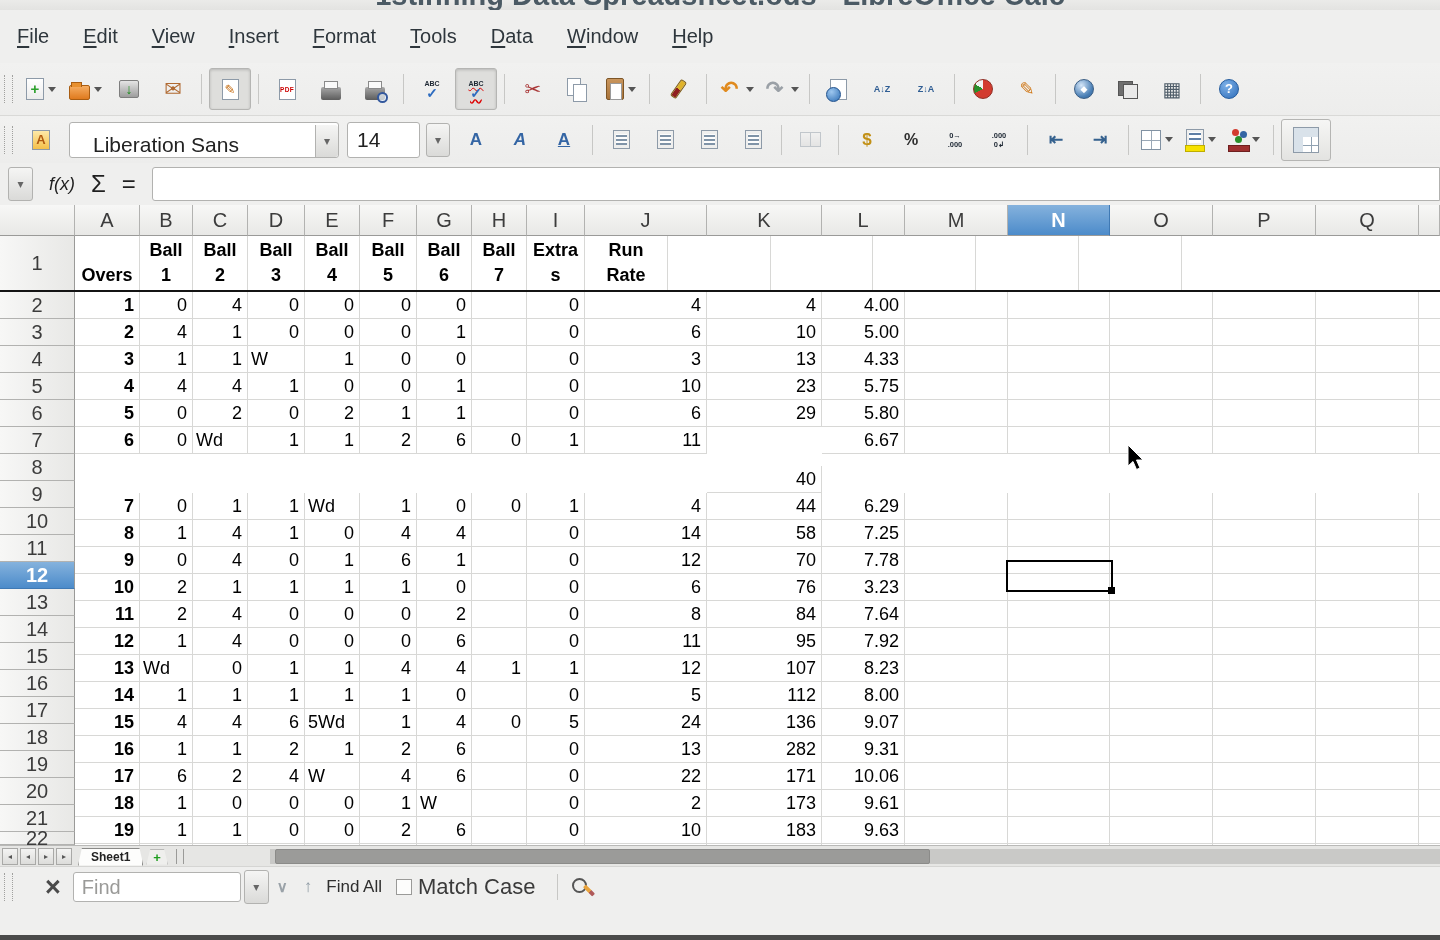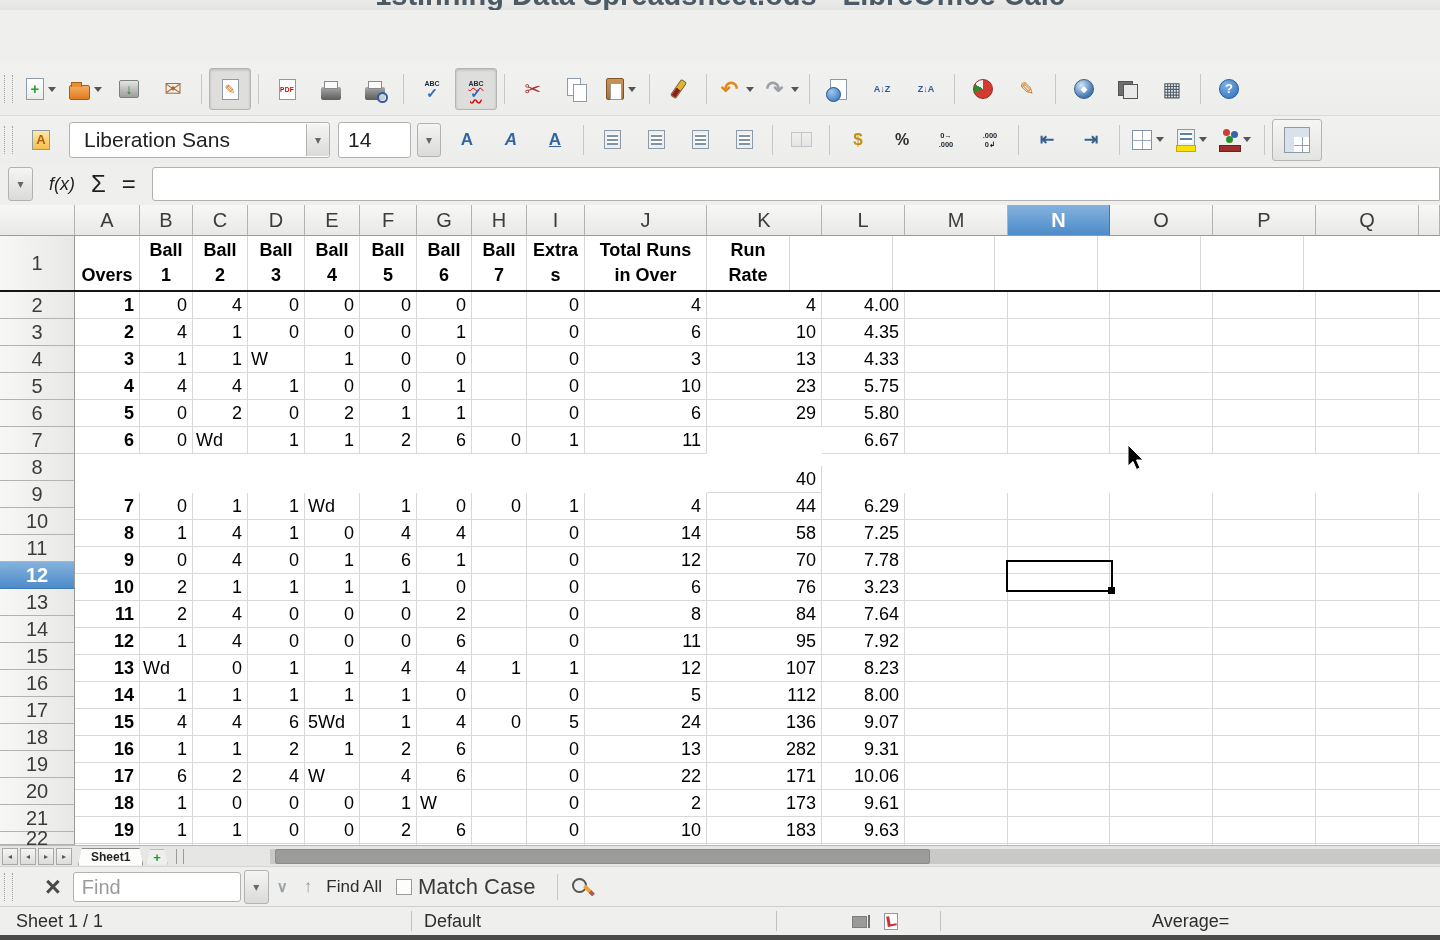--- a/index.html
+++ b/index.html
@@ -151,20 +151,31 @@
 </style>
 </head>
 <body>
 
 <div class="app">
 
   <div class="titlebar">
     <div class="title-text">1stInning Data Spreadsheet.ods - LibreOffice Calc</div>
   </div>
 
+  <div class="menubar" id="menubar">
+      <div class="menu-item"><u>F</u>ile</div>
+      <div class="menu-item"><u>E</u>dit</div>
+      <div class="menu-item"><u>V</u>iew</div>
+      <div class="menu-item"><u>I</u>nsert</div>
+      <div class="menu-item"><u>F</u>ormat</div>
+      <div class="menu-item"><u>T</u>ools</div>
+      <div class="menu-item"><u>D</u>ata</div>
+      <div class="menu-item"><u>W</u>indow</div>
+      <div class="menu-item"><u>H</u>elp</div>
+    </div>
 
   <div class="toolbar tb1" id="toolbar1">
       <div class="grip"></div>
       <span class="tbtn">
         <span class="tbicon ic-new">+</span>
         <span class="dd"></span>
       </span>
       <span class="tbtn">
         <span class="tbicon ic-open"></span>
         <span class="dd"></span>
@@ -251,21 +262,21 @@
       <span class="tbtn">
         <span class="tbicon ic-help">?</span>
       </span>
     </div>
 
   <div class="toolbar tb2" id="toolbar2">
       <div class="grip"></div>
       <span class="tbtn">
         <span class="tbicon ic-styles">A</span>
       </span>
-      <div style="display: flex; align-items: center; background: rgb(255, 255, 255); border: 1px solid rgb(178, 178, 176); border-radius: 3px; height: 34px; width: 245px; margin: 0px 2px 0px 6px; padding-left: 14px; font-size: 21px; color: rgb(34, 34, 34); justify-content: space-between;">
+      <div style="display: flex; align-items: flex-end; background: rgb(255, 255, 255); border: 1px solid rgb(178, 178, 176); border-radius: 3px; height: 34px; width: 245px; margin: 0px 2px 0px 6px; padding-left: 23px; font-size: 21px; color: rgb(34, 34, 34); justify-content: space-between;">
         <span>Liberation Sans</span>
         <span style="width: 22px; height: 32px; background: linear-gradient(rgb(245, 245, 244), rgb(218, 218, 216)); border-left: 1px solid rgb(178, 178, 176); display: flex; align-items: center; justify-content: center; color: rgb(102, 102, 102); font-size: 12px; border-radius: 0px 3px 3px 0px;">▾</span>
       </div>
       <div style="display: flex; align-items: center; background: rgb(255, 255, 255); border: 1px solid rgb(178, 178, 176); border-radius: 3px; height: 34px; width: 62px; margin: 0px 6px; padding-left: 9px; font-size: 21px; color: rgb(34, 34, 34);">
         <span>14</span>
       </div>
       <span style="width: 22px; height: 32px; background: linear-gradient(rgb(245, 245, 244), rgb(218, 218, 216)); border: 1px solid rgb(178, 178, 176); display: flex; align-items: center; justify-content: center; color: rgb(102, 102, 102); font-size: 12px; border-radius: 3px; margin-right: 4px;">▾</span>
       <span class="tbtn">
         <span class="tbicon ic-bold">A</span>
       </span>
@@ -394,21 +405,20 @@
           <div class="g-row">
             <div class="g-cell h1" style="width: 65px; flex: 0 0 auto; height: 56px;">Overs</div>
             <div class="g-cell h1" style="width: 53px; flex: 0 0 auto; height: 56px;">Ball 1</div>
             <div class="g-cell h1" style="width: 55px; flex: 0 0 auto; height: 56px;">Ball 2</div>
             <div class="g-cell h1" style="width: 57px; flex: 0 0 auto; height: 56px;">Ball 3</div>
             <div class="g-cell h1" style="width: 55px; flex: 0 0 auto; height: 56px;">Ball 4</div>
             <div class="g-cell h1" style="width: 57px; flex: 0 0 auto; height: 56px;">Ball 5</div>
             <div class="g-cell h1" style="width: 55px; flex: 0 0 auto; height: 56px;">Ball 6</div>
             <div class="g-cell h1" style="width: 55px; flex: 0 0 auto; height: 56px;">Ball 7</div>
             <div class="g-cell h1" style="width: 58px; flex: 0 0 auto; height: 56px;">Extras</div>
-            <div class="g-cell h1" style="width: 122px; flex: 0 0 auto; height: 56px;">Total Runs in Over</div>
             <div class="g-cell h1" style="width: 83px; flex: 0 0 auto; height: 56px;">Run Rate</div>
             <div class="g-cell h1" style="width: 103px; flex: 0 0 auto; height: 56px;"></div>
             <div class="g-cell h1" style="width: 102px; flex: 0 0 auto; height: 56px;"></div>
             <div class="g-cell h1" style="width: 103px; flex: 0 0 auto; height: 56px;"></div>
             <div class="g-cell h1" style="width: 103px; flex: 0 0 auto; height: 56px;"></div>
             <div class="g-cell h1" style="width: 103px; flex: 0 0 auto; height: 56px;"></div>
             <div class="g-cell" style="flex: 1 1 0%; height: 56px; border-right: none;"></div>
           </div>
           <div class="g-row">
             <div class="g-cell num bold" style="width: 65px; flex: 0 0 auto; height: 27px;">1</div>
@@ -435,21 +445,21 @@
             <div class="g-cell num" style="width: 53px; flex: 0 0 auto; height: 27px;">4</div>
             <div class="g-cell num" style="width: 55px; flex: 0 0 auto; height: 27px;">1</div>
             <div class="g-cell num" style="width: 57px; flex: 0 0 auto; height: 27px;">0</div>
             <div class="g-cell num" style="width: 55px; flex: 0 0 auto; height: 27px;">0</div>
             <div class="g-cell num" style="width: 57px; flex: 0 0 auto; height: 27px;">0</div>
             <div class="g-cell num" style="width: 55px; flex: 0 0 auto; height: 27px;">1</div>
             <div class="g-cell num" style="width: 55px; flex: 0 0 auto; height: 27px;"></div>
             <div class="g-cell num" style="width: 58px; flex: 0 0 auto; height: 27px;">0</div>
             <div class="g-cell num" style="width: 122px; flex: 0 0 auto; height: 27px;">6</div>
             <div class="g-cell num" style="width: 115px; flex: 0 0 auto; height: 27px;">10</div>
-            <div class="g-cell num" style="width: 83px; flex: 0 0 auto; height: 27px;">4.35</div>
+            <div class="g-cell num" style="width: 83px; flex: 0 0 auto; height: 27px;">5.00</div>
             <div class="g-cell num" style="width: 103px; flex: 0 0 auto; height: 27px;"></div>
             <div class="g-cell num" style="width: 102px; flex: 0 0 auto; height: 27px;"></div>
             <div class="g-cell num" style="width: 103px; flex: 0 0 auto; height: 27px;"></div>
             <div class="g-cell num" style="width: 103px; flex: 0 0 auto; height: 27px;"></div>
             <div class="g-cell num" style="width: 103px; flex: 0 0 auto; height: 27px;"></div>
             <div class="g-cell" style="flex: 1 1 0%; height: 27px; border-right: none;"></div>
           </div>
           <div class="g-row">
             <div class="g-cell num bold" style="width: 65px; flex: 0 0 auto; height: 27px;">3</div>
             <div class="g-cell num" style="width: 53px; flex: 0 0 auto; height: 27px;">1</div>
@@ -858,30 +868,20 @@
     <span class="combo-arrow">▾</span>
     <span class="findnav">∨</span>
     <span class="findnav up">↑</span>
     <span class="findall">Find All</span>
     <span class="mc-check"></span>
     <span class="matchcase">Match Case</span>
     <span class="fsep"></span>
     <span class="ic-find-replace"></span>
   </div>
 
-  <div class="statusbar">
-    <span class="s-item" style="left:16px;">Sheet 1 / 1</span>
-    <span class="ssep" style="left:411px;"></span>
-    <span class="s-item" style="left:424px;">Default</span>
-    <span class="ssep" style="left:776px;"></span>
-    <span class="ic-insert-mode" style="left:852px;top:9px;"></span>
-    <span class="ic-doc-modified" style="left:884px;top:6px;"></span>
-    <span class="ssep" style="left:940px;"></span>
-    <span class="s-item" style="left:1152px;">Average=</span>
-  </div>
 
   <div class="bottomedge"></div>
 
   <svg class="cursor-svg" width="20" height="28">
     <polygon points="2,1 2,22 7,17.5 10.5,25.5 14,24 10.5,16 17,16" fill="#000" stroke="#fff" stroke-width="1"></polygon>
   </svg>
 
 </div>
 
 </body></html>

